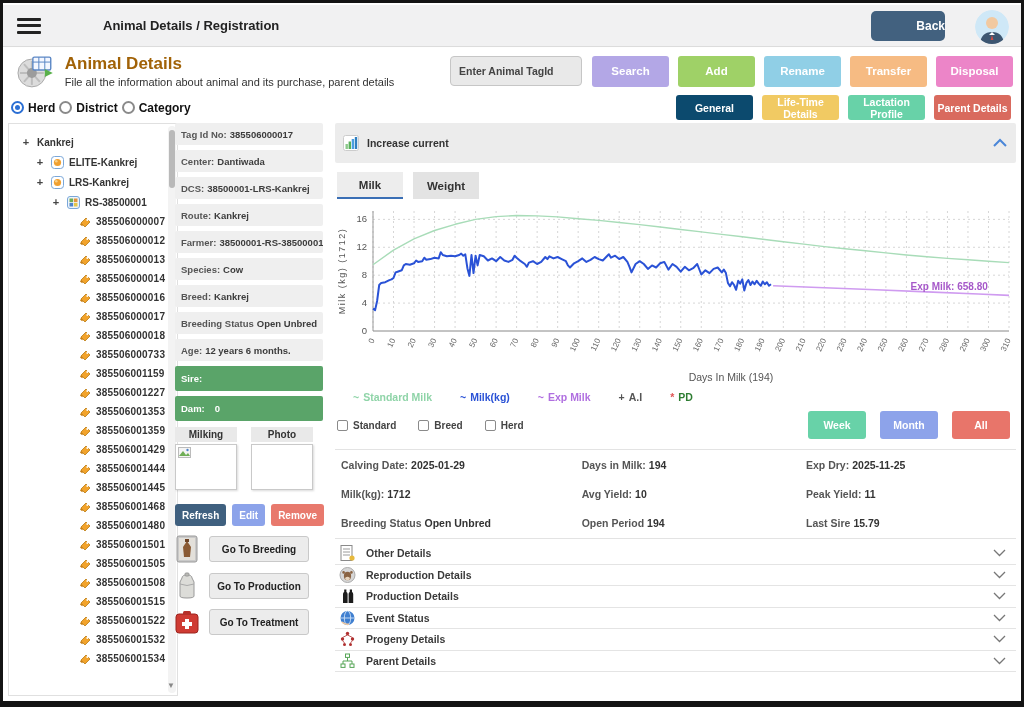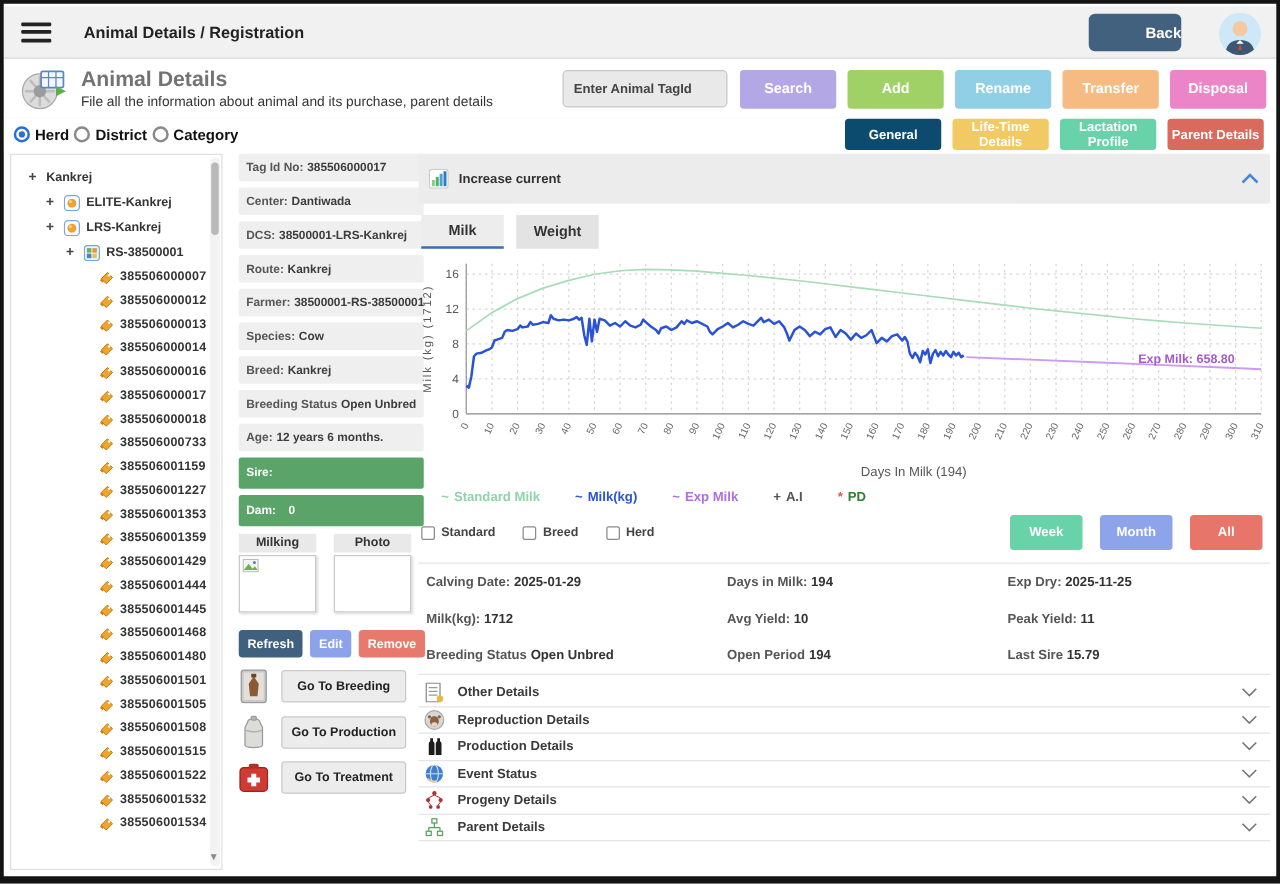--- a/index.html
+++ b/index.html
@@ -1,31 +1,31 @@
 <!DOCTYPE html>
 <html><head>
 <meta charset="utf-8">
 <style>
   * { margin:0; padding:0; box-sizing:border-box; }
   html,body { width:1024px; height:707px; font-family:"Liberation Sans", sans-serif; background:#fff; }
   .window { position:relative; width:1024px; height:707px; border:3px solid #141414; border-bottom-width:6px; background:#fff; overflow:hidden; }
 
   
-  .topbar { position:absolute; left:0; top:2px; right:0; height:42px; background:#f1f1f2; border-bottom:1px solid #dcdcdc; display:flex; align-items:center; padding:0 14px; }
+  .topbar { position:absolute; left:0; top:2px; right:0; height:42px; background:#f1f1f2; border-bottom:1px solid #dcdcdc; display:flex; align-items:center; padding:0 14px;gap:36px; }
   .hamburger { width:24px; height:16px; display:flex; flex-direction:column; justify-content:space-between; cursor:pointer; }
   .hamburger div { height:3px; background:#222; border-radius:1px; }
   .breadcrumb { margin-left:26px; font-size:13px; font-weight:bold; color:#222; }
   .back-btn { margin-left:auto; margin-right:62px; width:74px; height:30px; background:#42617f; color:#fff; font-size:12px; font-weight:bold; border:none; border-radius:5px; cursor:pointer;text-align:right; }
   .avatar { position:absolute; right:12px; top:5px; width:34px; height:34px; border-radius:50%; overflow:hidden; cursor:pointer; }
 
   
   .headrow { position:absolute; left:0; top:45px; right:0; height:46px; background:#fff; display:flex; align-items:center; padding:0 8px; box-shadow:0 2px 3px rgba(0,0,0,.08); }
   .app-icon { width:40px; height:40px; margin-left:4px; }
   .titleblock { margin-left:10px; width:388px; }
-  .page-title { font-size:17px; font-weight:bold; color:#737373; }
+  .page-title { font-size:17px; font-weight:bold; color:#a16207; }
   .page-sub { font-size:11px; color:#333; margin-top:2px; }
   .tag-input { width:132px; height:30px; background:#e9e9e9; border:1px solid #c6c6c6; border-radius:4px; font-size:10.5px; font-weight:bold; padding:0 8px; color:#333; margin-right:10px; }
   .tag-input::placeholder { color:#444; opacity:1; }
   .actions { display:flex; gap:9px; }
   .actions .btn { width:77px; height:31px; border:none; border-radius:3px; color:#fff; font-size:11.5px; font-weight:bold; cursor:pointer; }
   .actions .btn:nth-child(1){ background:#b3a7e6; }
   .actions .btn:nth-child(2){ background:#9fd167; }
   .actions .btn:nth-child(3){ background:#90cfe6; }
   .actions .btn:nth-child(4){ background:#f6bb83; }
   .actions .btn:nth-child(5){ background:#ec85c8; }
@@ -51,21 +51,21 @@
   .tnode .nico { width:13px; height:13px; margin-right:5px; flex:0 0 auto; }
   .ind1 { padding-left:6px; } .ind2 { padding-left:20px; } .ind3 { padding-left:36px; }
   .leaf { display:flex; align-items:center; height:19px; padding-left:64px; font-size:10px; font-weight:bold; color:#333; letter-spacing:.2px; cursor:pointer; white-space:nowrap; }
   .leaf svg { margin-right:5px; flex:0 0 auto; }
   .tree-scroll { position:absolute; right:1px; top:2px; bottom:2px; width:8px; background:#f3f3f3; border-radius:4px; }
   .tree-thumb { position:absolute; left:1px; top:4px; width:6px; height:58px; background:#b9b9b9; border-radius:3px; cursor:grab; }
   .scroll-down { position:absolute; right:0; bottom:4px; width:10px; height:10px; font-size:8px; color:#888; cursor:pointer; }
   .scroll-down::after { content:"▼"; }
 
   
-  .infocol { position:absolute; left:188px; top:120px; width:148px; bottom:5px; }
+  .infocol { position:absolute; left:172px; top:120px; width:148px; bottom:5px; }
   .irow { background:#efefef; border-radius:2px; height:22px; margin-bottom:5px; display:flex; align-items:center; padding:0 6px; font-size:9.5px; font-weight:bold; color:#555; white-space:nowrap; overflow:hidden; }
   .irow .ival { color:#3c3c3c; margin-left:3px; }
   .irow.green { background:#5aa469; color:#fff; height:25px; }
   .irow.green .ival { color:#fff; margin-left:10px; }
   .media-row { display:flex; gap:14px; margin-top:6px; }
   .media-box { width:62px; }
   .media-label { background:#e9e9e9; text-align:center; font-size:10px; font-weight:bold; color:#333; padding:2px 0; }
   .media-frame { height:46px; background:#fff; border:1px solid #c9c9c9; box-shadow:1px 1px 2px rgba(0,0,0,.15); margin-top:2px; position:relative; }
   .crud-row { display:flex; gap:6px; margin-top:14px; }
   .crud-row button { height:22px; border:none; border-radius:3px; color:#fff; font-size:10px; font-weight:bold; cursor:pointer; padding:0 7px; }

